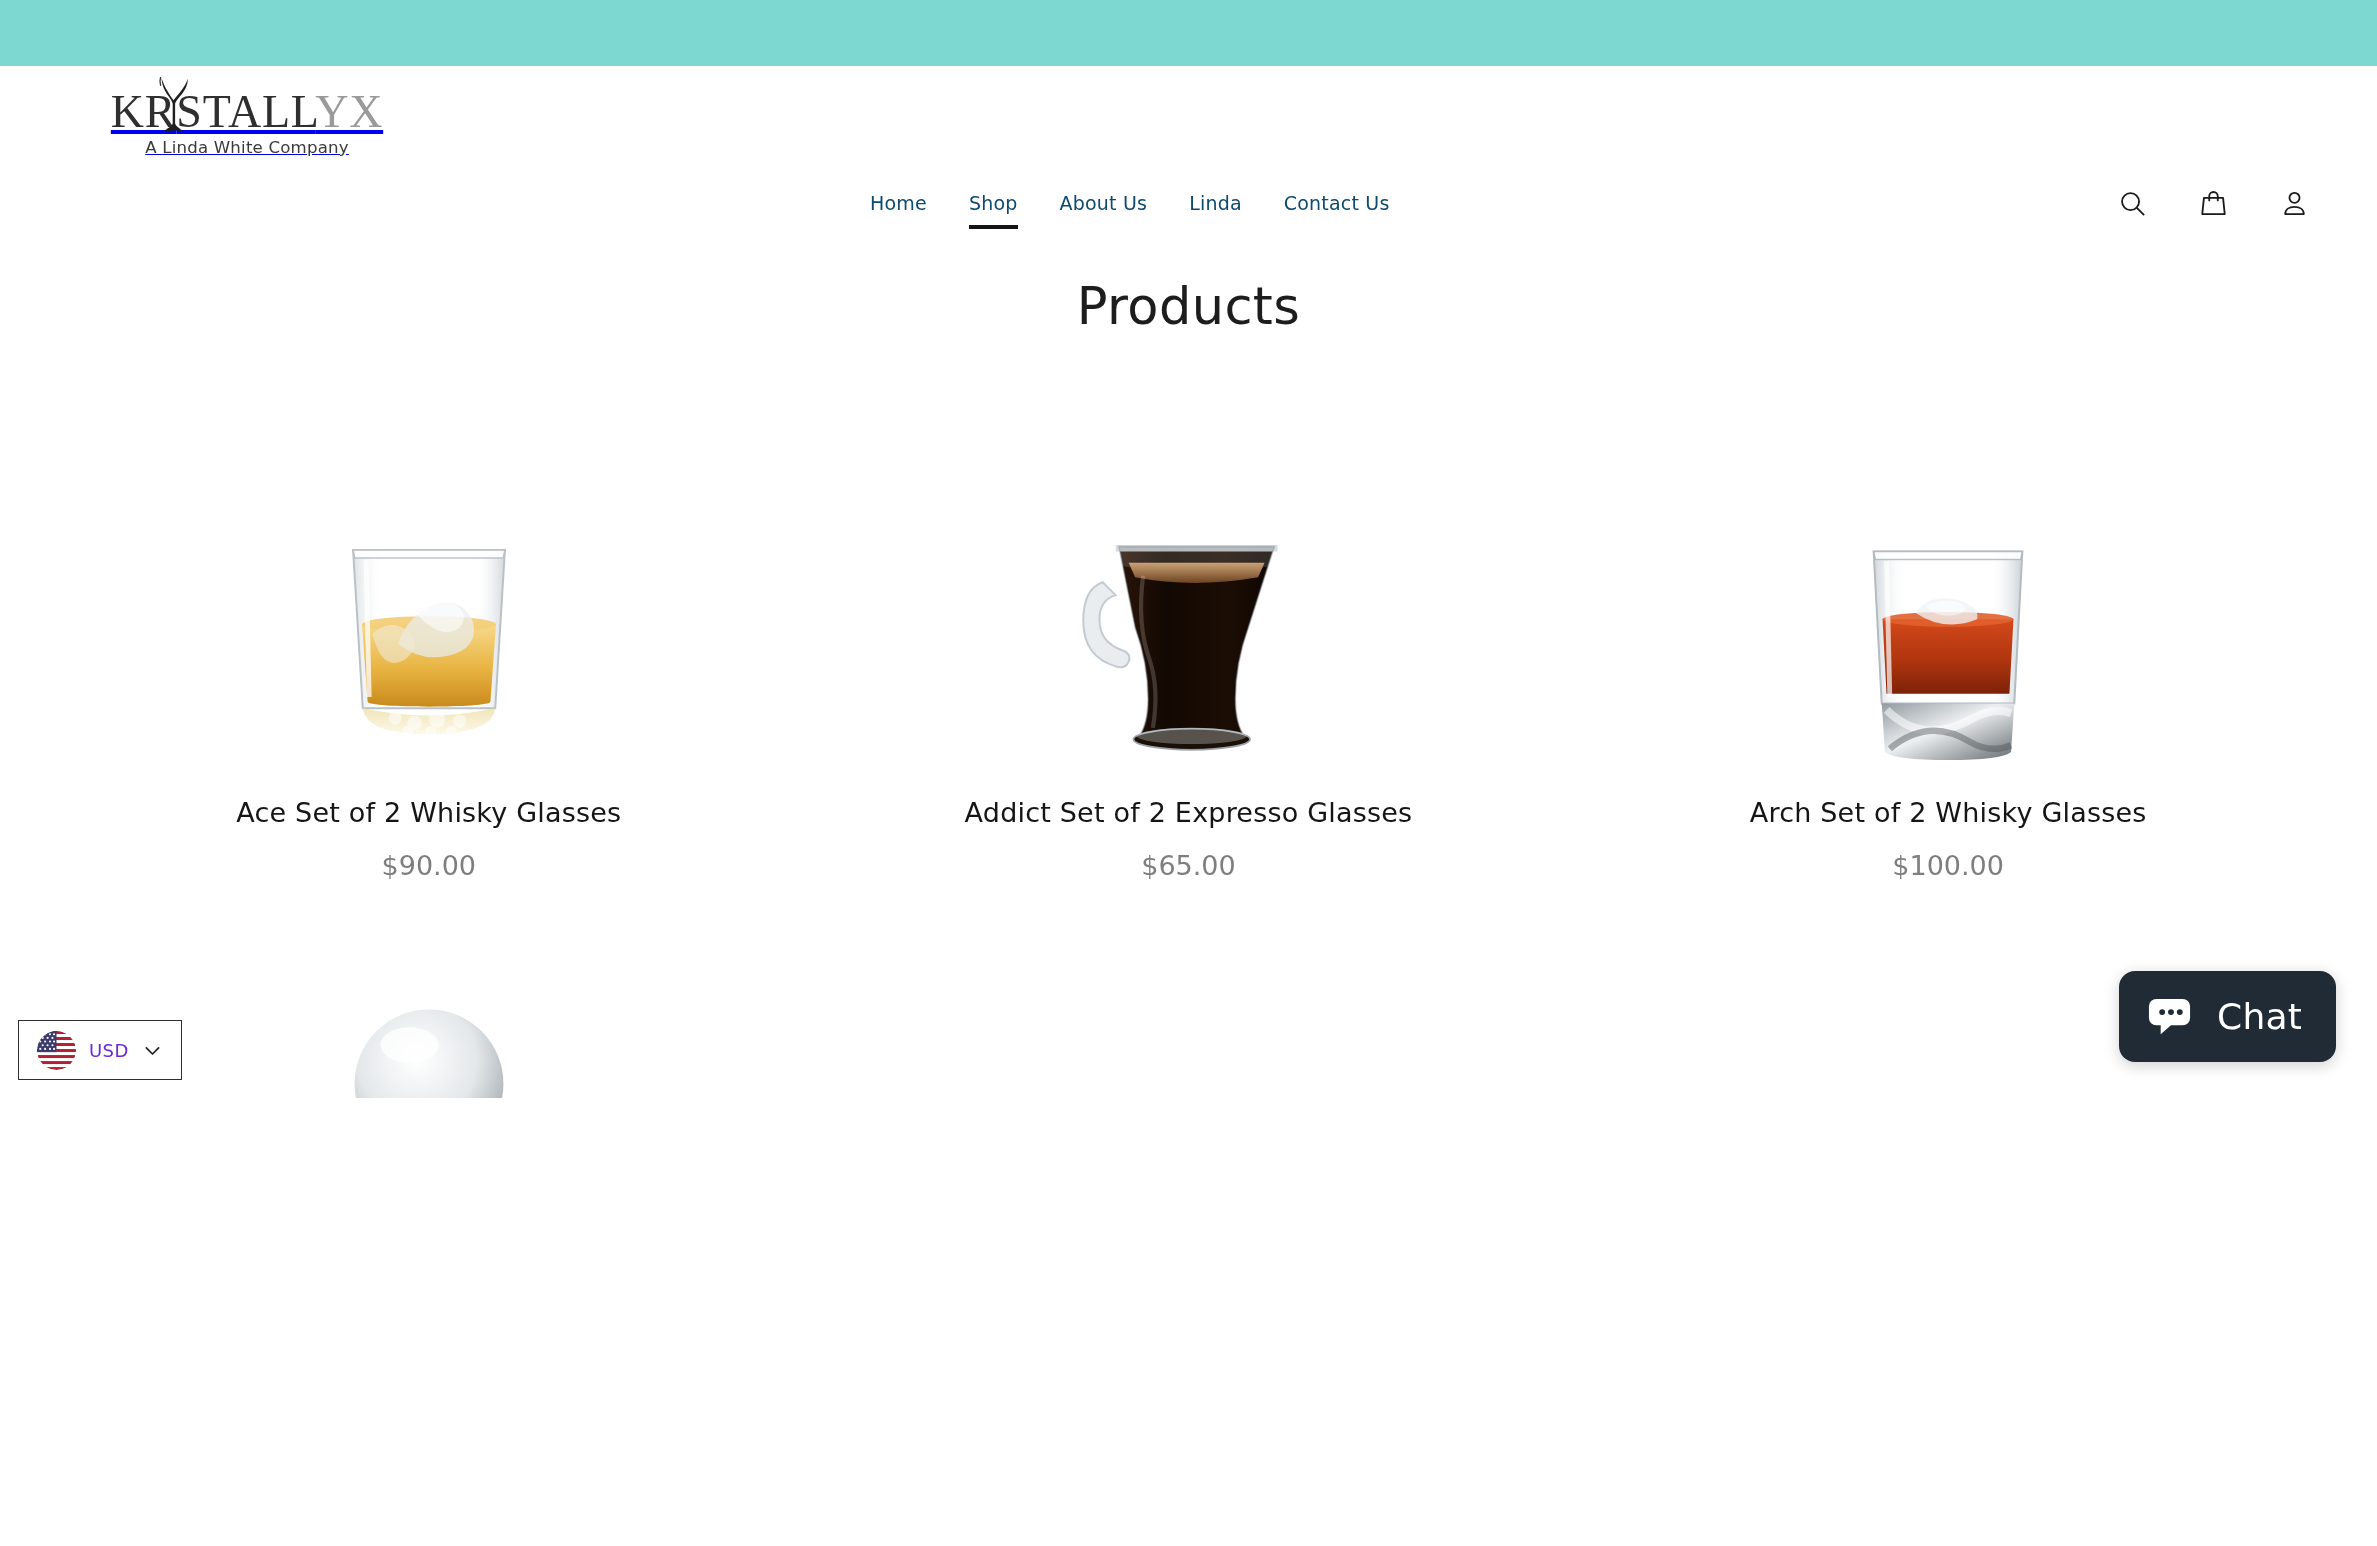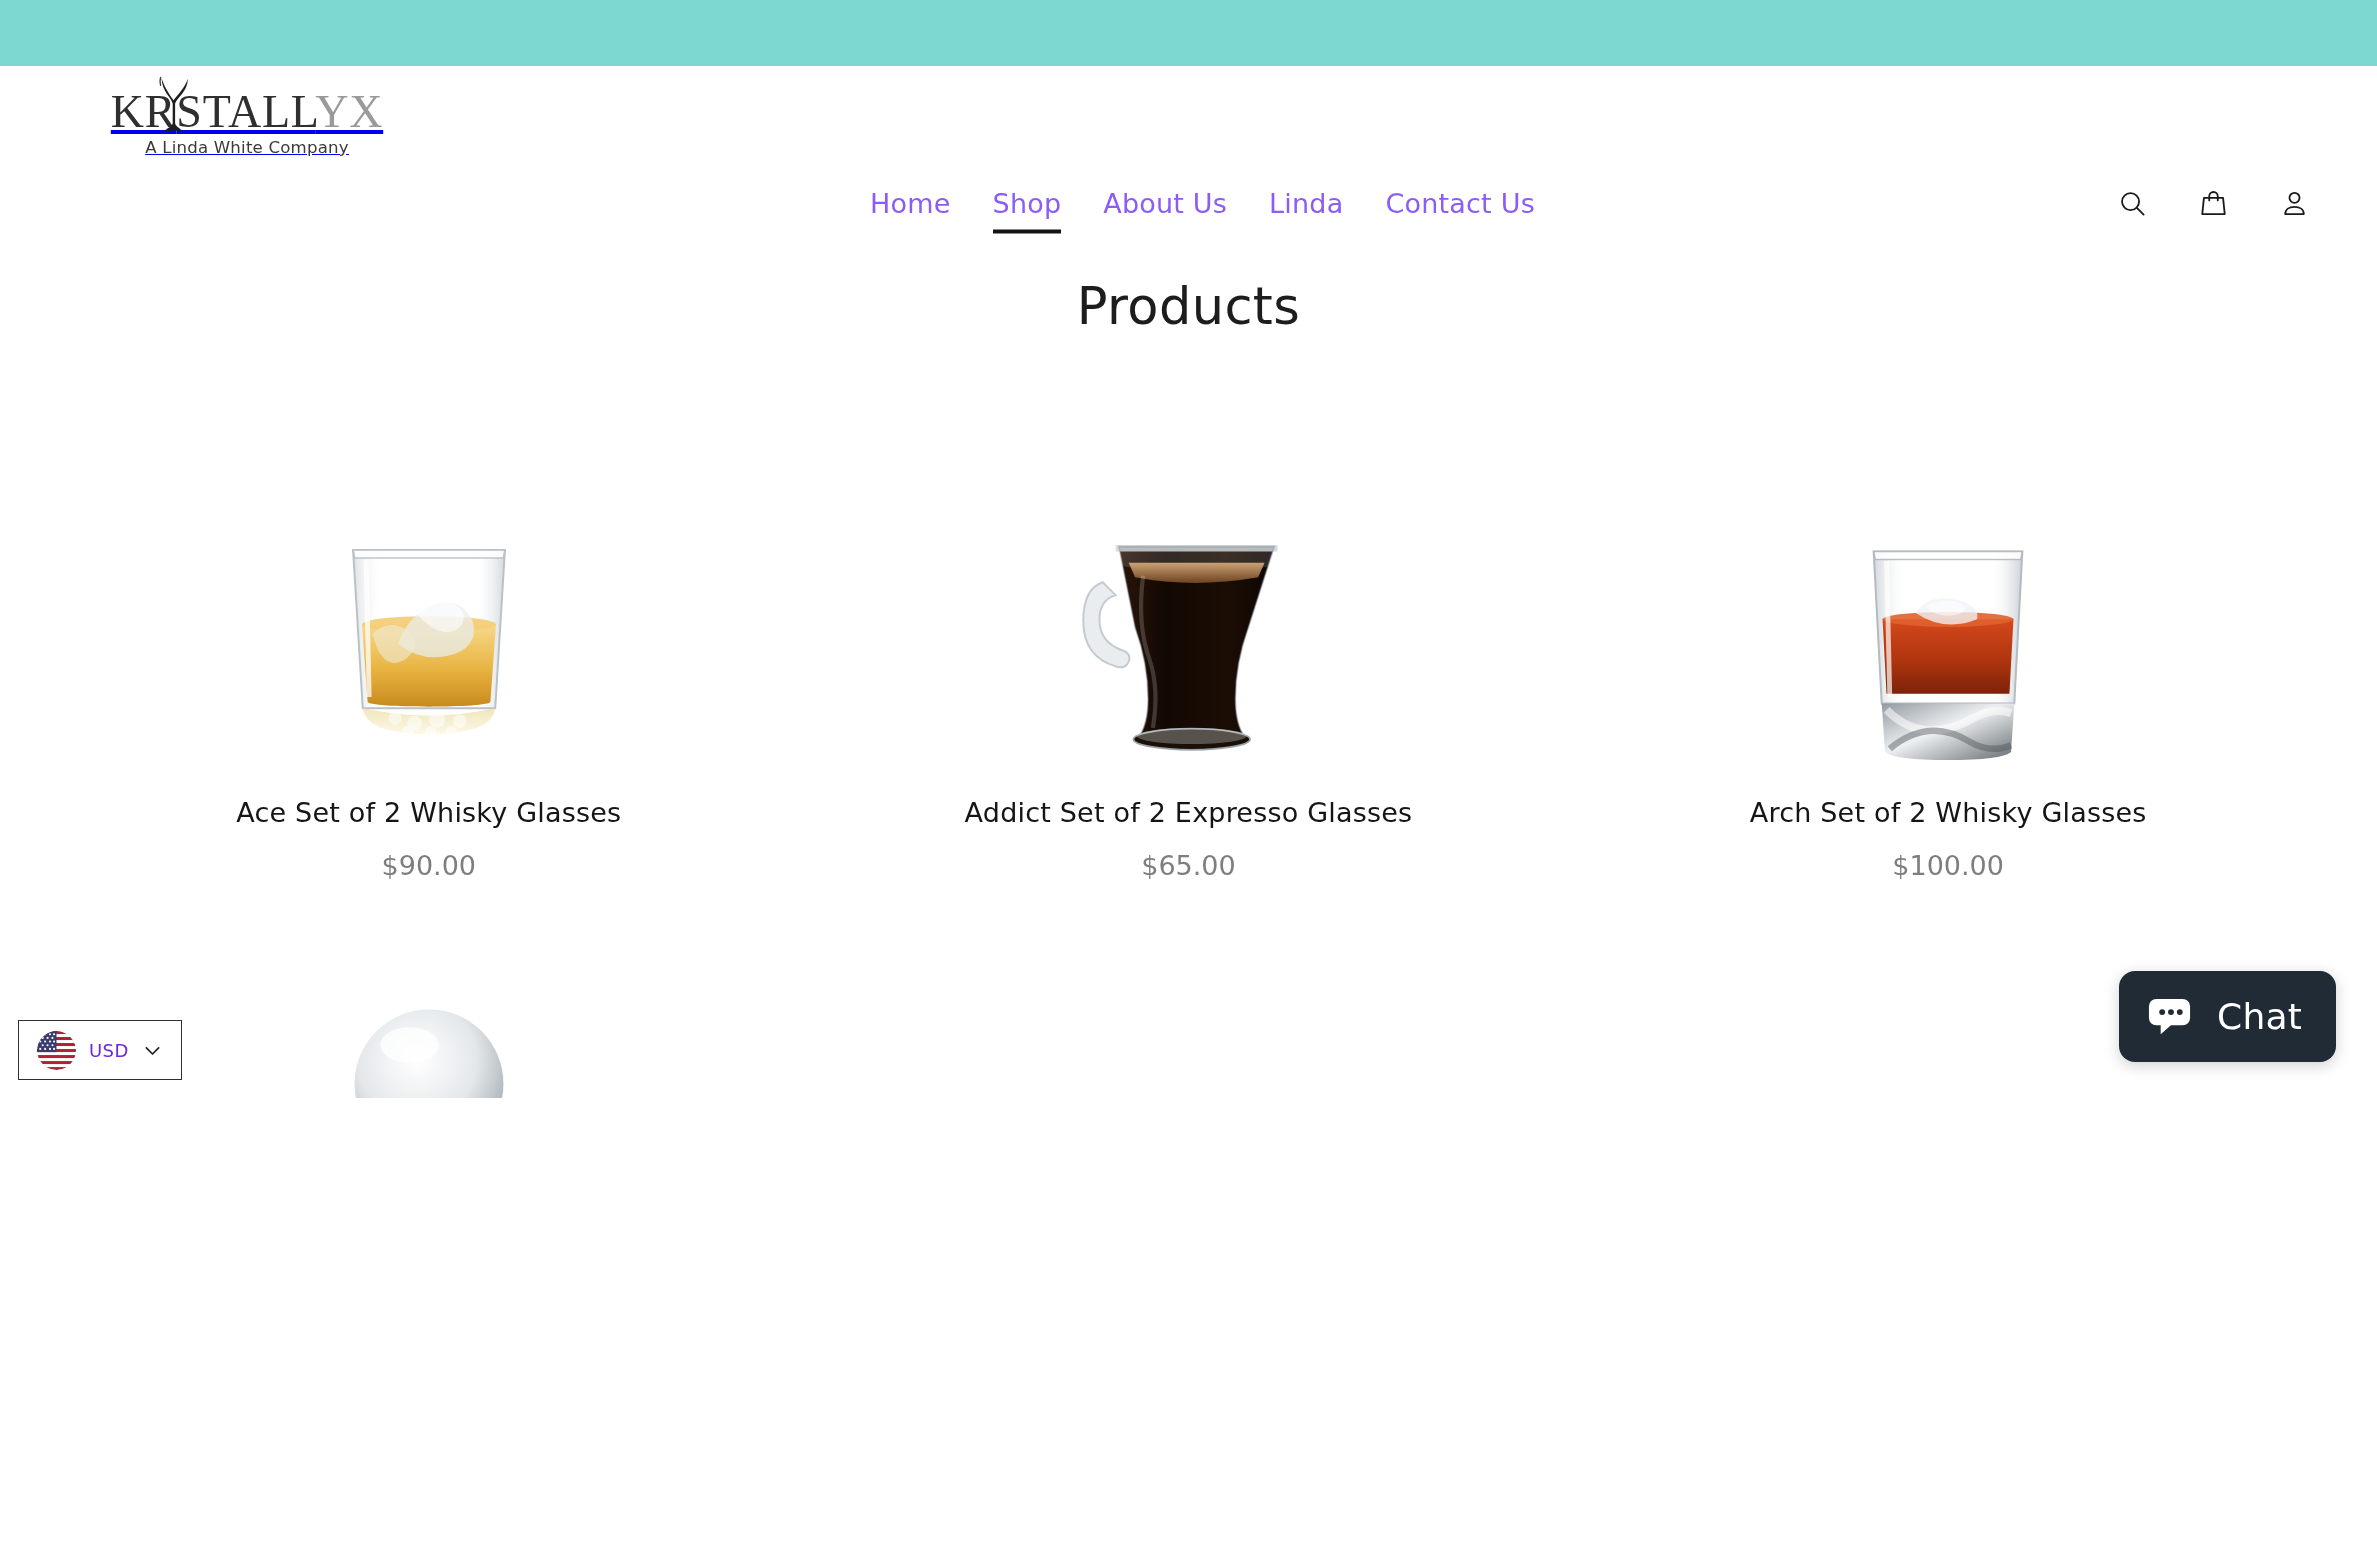--- a/index.html
+++ b/index.html
@@ -77,23 +77,23 @@
     top: 137px;
     transform: translateY(-50%);
     display: flex;
     align-items: center;
     gap: 0;
   }
   .nav-link {
     position: relative;
     display: block;
     font-family: "DejaVu Sans", sans-serif;
-    font-size: 27px;
+    font-size: 19px;
     letter-spacing: 0.2px;
-    color: #8b5cf6;
+    color: #0c4a6e;
     text-decoration: none;
     padding: 0 21px;
     white-space: nowrap;
     cursor: pointer;
   }
   .nav-link.is-active::after {
     content: "";
     position: absolute;
     left: 21px;
     right: 21px;

